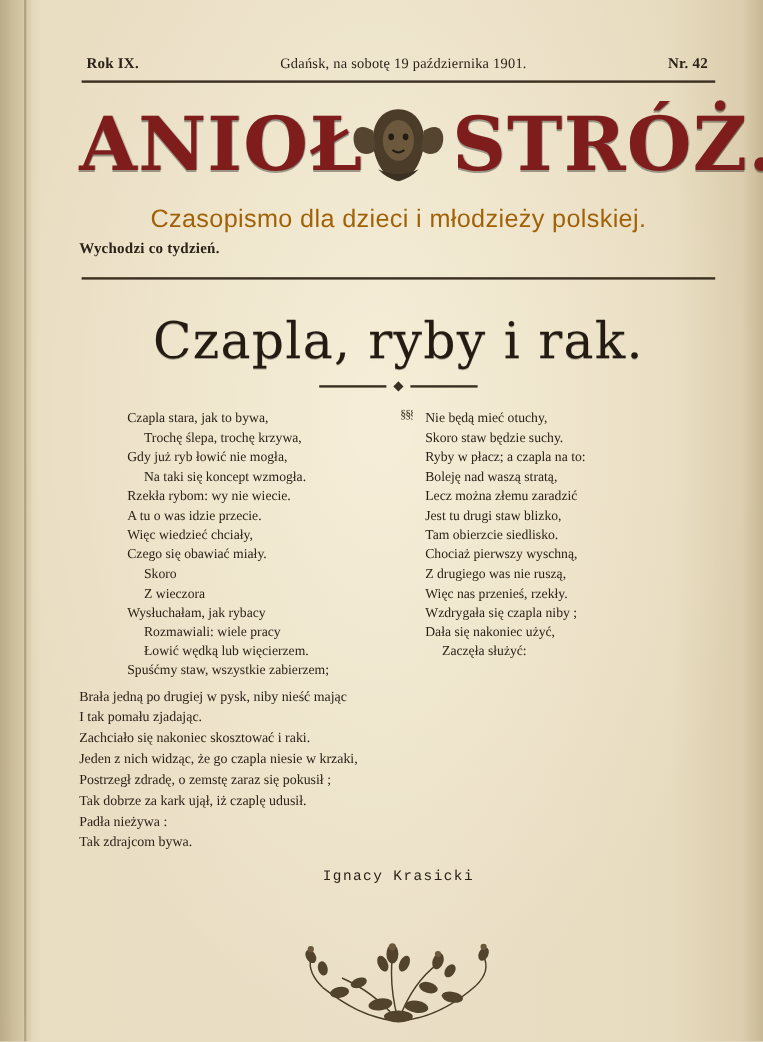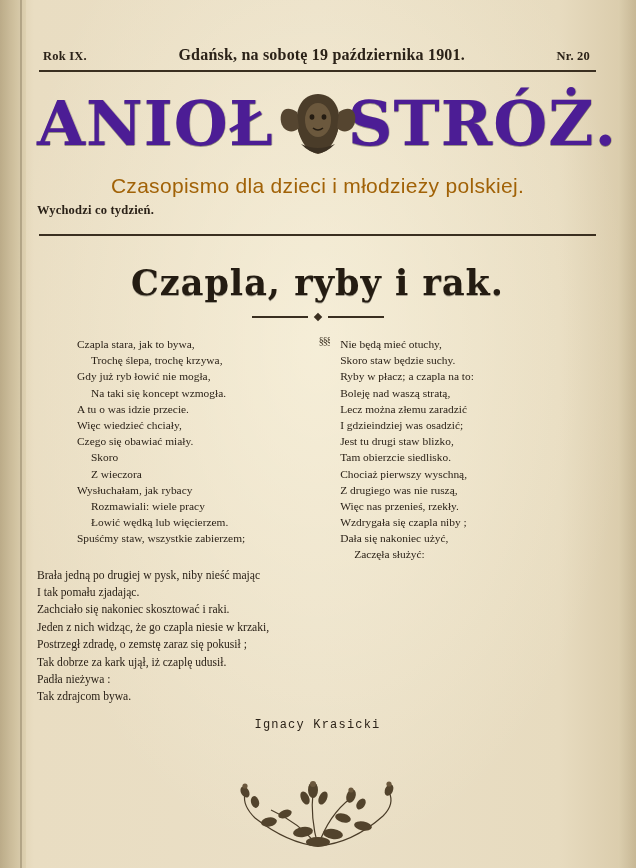--- a/index.html
+++ b/index.html
@@ -29,46 +29,46 @@
   }
   .right-edge{
     position:absolute;right:0;top:0;width:18px;height:868px;
     background:linear-gradient(270deg,#c3b390 0%, #dccfaf 100%);
     opacity:.8;
   }
   .sheet{
     position:absolute;left:26px;right:18px;top:0;bottom:0;
   }
   .content{
-    position:absolute;left:11px;right:20px;top:46px;
+    position:absolute;left:40px;right:20px;top:46px;
   }
 
   
   .masthead-line{
     display:flex;align-items:flex-end;justify-content:space-between;
     font-family:"Liberation Serif", serif;
     font-size:12.5px;font-weight:bold;letter-spacing:.2px;
     padding:0 8px 3px 6px;
   }
-  .masthead-center{font-size:16px;font-weight:bold;}
+  .masthead-center{font-size:12px;font-weight:normal;}
   .rule-thick{
     height:0;border-top:2.5px solid #3a2f20;margin:3px 2px 0 2px;
   }
 
   
   .title-wrap{
     position:relative;text-align:center;margin-top:6px;height:92px;
   }
   .title-text{
     font-family:"DejaVu Serif", serif;
     font-weight:bold;
     font-size:62px;
     letter-spacing:1px;
     line-height:92px;
-    color:#4c1d95;
+    color:#7f1d1d;
     text-shadow:0 1px 0 rgba(0,0,0,.35), 1px 0 0 rgba(0,0,0,.18);
     white-space:nowrap;
   }
   .title-text .sp{display:inline-block;width:74px;}
   .angel-emblem{
     position:absolute;left:50%;top:4px;transform:translateX(-50%);
     width:86px;height:84px;
   }
 
   .subtitle{
@@ -88,22 +88,22 @@
     letter-spacing:.2px;
   }
   .rule-mid{
     height:0;border-top:2px solid #3a2f20;margin:16px 2px 0 2px;
   }
 
   
   .poem-title{
     text-align:center;
     font-family:"DejaVu Serif", serif;
-    font-weight:bold;
-    font-size:35px;
+    font-weight:normal;
+    font-size:42px;
     letter-spacing:1px;
     margin-top:26px;
     color:#241c12;
     text-shadow:0 1px 0 rgba(0,0,0,.3);
   }
   .ornament{
     text-align:center;margin-top:6px;margin-bottom:12px;
     font-size:12px;letter-spacing:2px;color:#4a3c28;
   }
   .ornament .bar{
@@ -156,21 +156,21 @@
 <div class="paper"></div>
 <div class="left-edge"></div>
 <div class="right-edge"></div>
 
 <div class="sheet">
   <div class="content">
 
     <div class="masthead-line">
       <span>Rok IX.</span>
       <span class="masthead-center">Gdańsk, na sobotę 19 października 1901.</span>
-      <span>Nr. 20</span>
+      <span>Nr. 42</span>
     </div>
     <div class="rule-thick"></div>
 
     <div class="title-wrap">
       <div class="title-text"><span>ANIOŁ</span><span class="sp"></span><span>STRÓŻ.</span></div>
       <svg class="angel-emblem" viewBox="0 0 86 84">
         <ellipse cx="43" cy="40" rx="21" ry="26" fill="#3b3022"></ellipse>
         <path d="M43 12 C28 12 20 26 22 42 C24 58 32 70 43 72 C54 70 62 58 64 42 C66 26 58 12 43 12 Z" fill="#4a3c29"></path>
         <path d="M22 30 C10 22 4 30 6 40 C8 50 18 52 24 46 Z" fill="#554530"></path>
         <path d="M64 30 C76 22 82 30 80 40 C78 50 68 52 62 46 Z" fill="#554530"></path>
@@ -192,40 +192,40 @@
     <div class="ornament">
       <span class="bar"></span><span class="dot"></span><span class="bar"></span>
     </div>
 
     <div class="cols">
       <div class="col col-left">
         <div class="ln">Czapla stara, jak to bywa,</div>
         <div class="ln i1">Trochę ślepa, trochę krzywa,</div>
         <div class="ln">Gdy już ryb łowić nie mogła,</div>
         <div class="ln i1">Na taki się koncept wzmogła.</div>
+        <div class="ln">Rzekła rybom: wy nie wiecie.</div>
         <div class="ln">A tu o was idzie przecie.</div>
         <div class="ln">Więc wiedzieć chciały,</div>
         <div class="ln">Czego się obawiać miały.</div>
         <div class="ln i1">Skoro</div>
         <div class="ln i1">Z wieczora</div>
         <div class="ln">Wysłuchałam, jak rybacy</div>
         <div class="ln i1">Rozmawiali: wiele pracy</div>
         <div class="ln i1">Łowić wędką lub więcierzem.</div>
         <div class="ln">Spuśćmy staw, wszystkie zabierzem;</div>
       </div>
 
       <div class="vdiv">§§§§§§§§§§§§§§§§§§§§§</div>
 
       <div class="col col-right">
         <div class="ln">Nie będą mieć otuchy,</div>
         <div class="ln">Skoro staw będzie suchy.</div>
         <div class="ln">Ryby w płacz; a czapla na to:</div>
         <div class="ln">Boleję nad waszą stratą,</div>
         <div class="ln">Lecz można złemu zaradzić</div>
-        <div class="ln">I gdzieindziej was osadzić;</div>
         <div class="ln">Jest tu drugi staw blizko,</div>
         <div class="ln">Tam obierzcie siedlisko.</div>
         <div class="ln">Chociaż pierwszy wyschną,</div>
         <div class="ln">Z drugiego was nie ruszą,</div>
         <div class="ln">Więc nas przenieś, rzekły.</div>
         <div class="ln">Wzdrygała się czapla niby ;</div>
         <div class="ln">Dała się nakoniec użyć,</div>
         <div class="ln i1">Zaczęła służyć:</div>
       </div>
     </div>

